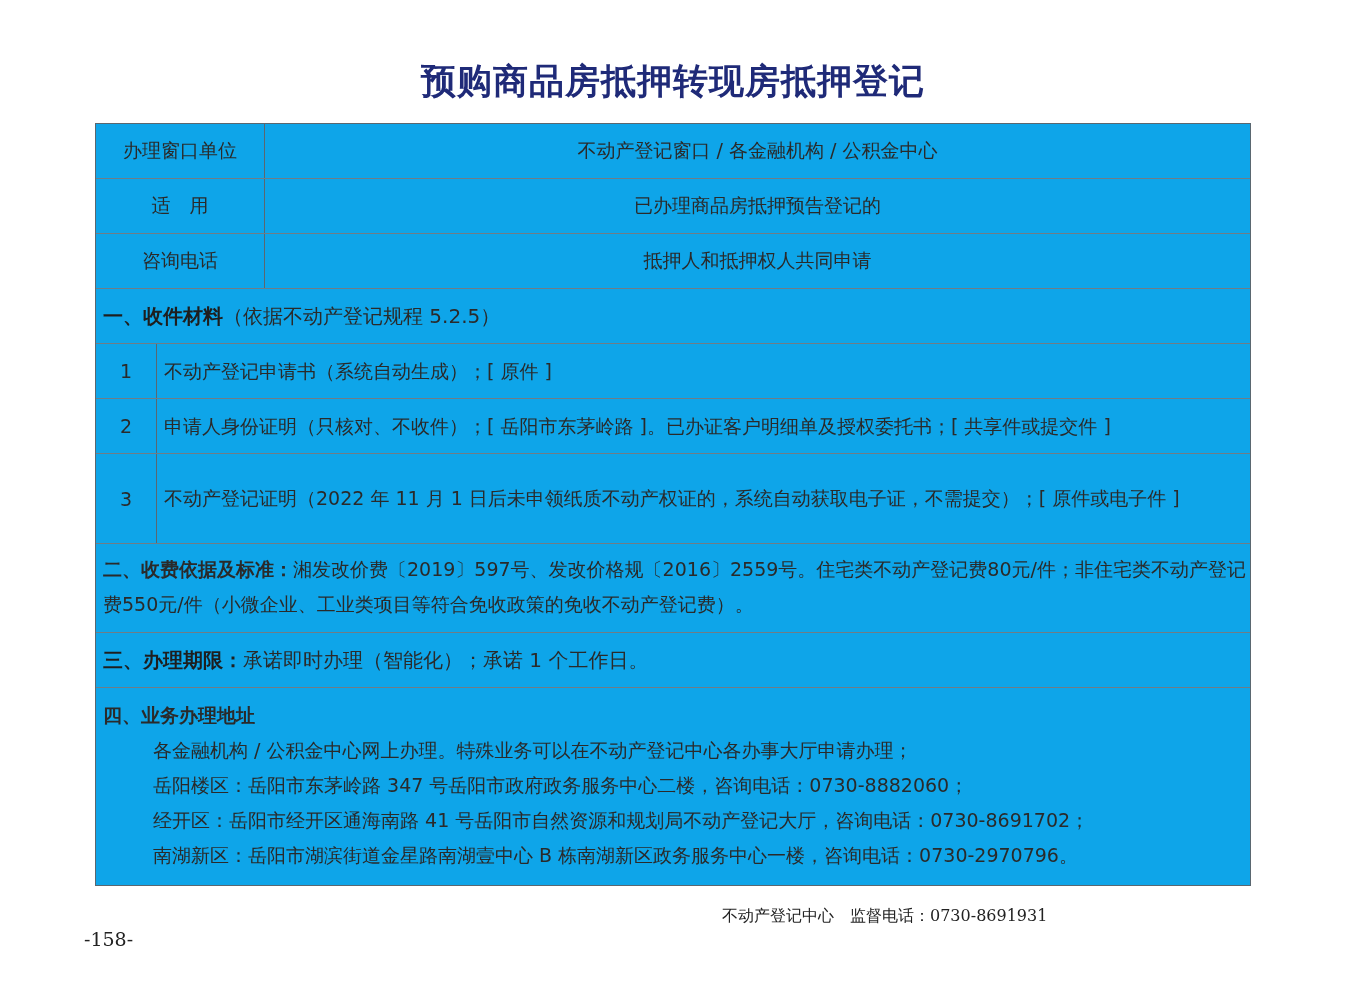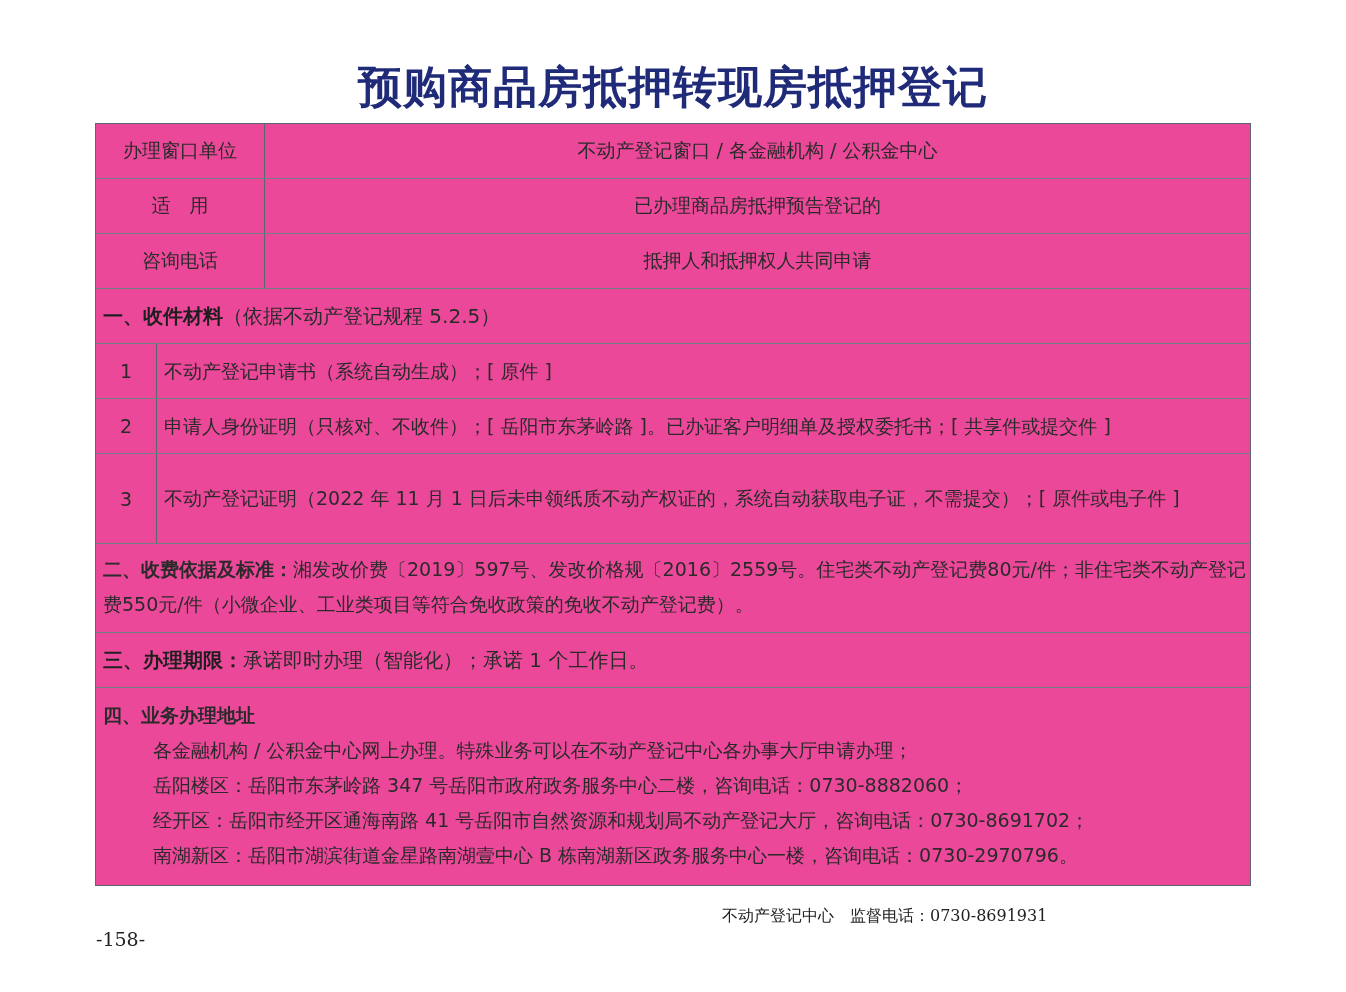--- a/index.html
+++ b/index.html
@@ -4,46 +4,46 @@
 <style>
   html, body { margin: 0; padding: 0; background: #ffffff; }
   body {
     width: 1346px; height: 992px; position: relative; overflow: hidden;
     font-family: "DejaVu Sans", "Liberation Sans", sans-serif;
     color: #2a2a2a;
   }
   .title {
     position: absolute; left: 0; top: 58px; width: 1346px; text-align: center;
     font-family: Liberation Sans, sans-serif;
-    font-weight: bold; font-size: 44px; color: #1f2a78; letter-spacing: 1px;
+    font-weight: bold; font-size: 35px; color: #1f2a78; letter-spacing: 1px;
   }
   .sheet {
     position: absolute; left: 95px; top: 123px; width: 1156px;
-    border: 1.5px solid #5a6770; background: #ec4899; box-sizing: border-box;
+    border: 1.5px solid #5a6770; background: #0ea5e9; box-sizing: border-box;
   }
   .row { display: flex; border-bottom: 1.5px solid #6f7d86; box-sizing: border-box; }
   .row:last-child { border-bottom: none; }
   .cell { display: flex; align-items: center; box-sizing: border-box; font-size: 19px; }
   .lbl { width: 169px; justify-content: center; border-right: 1.5px solid #5a6770; }
   .val { flex: 1; justify-content: center; }
   .h55 { height: 55px; }
   .num { width: 61px; justify-content: center; border-right: 1.5px solid #5a6770; }
   .txt { flex: 1; padding-left: 7px; padding-right: 6px; line-height: 35px; }
   .sec { padding-left: 7px; font-size: 20px; }
   .sec b { font-weight: bold; color: #1e1e1e; }
   .para { padding: 8px 3px 8px 7px; line-height: 35px; font-size: 19px; }
   .addr { padding: 10px 7px 12px 7px; font-size: 19px; }
   .addr .line { line-height: 35px; }
   .addr .indent { padding-left: 50px; }
   .footer-right {
     position: absolute; left: 722px; top: 906px;
     font-family: "DejaVu Serif", "Liberation Serif", serif; font-size: 16px; color: #222;
   }
   .page-num {
-    position: absolute; left: 96px; top: 928px;
+    position: absolute; left: 84px; top: 928px;
     font-family: "DejaVu Serif", "Liberation Serif", serif; font-size: 19px; color: #222;
   }
 </style>
 </head>
 <body>
 
 <div class="title">预购商品房抵押转现房抵押登记</div>
 
 <div class="sheet">
   <div class="row h55">

